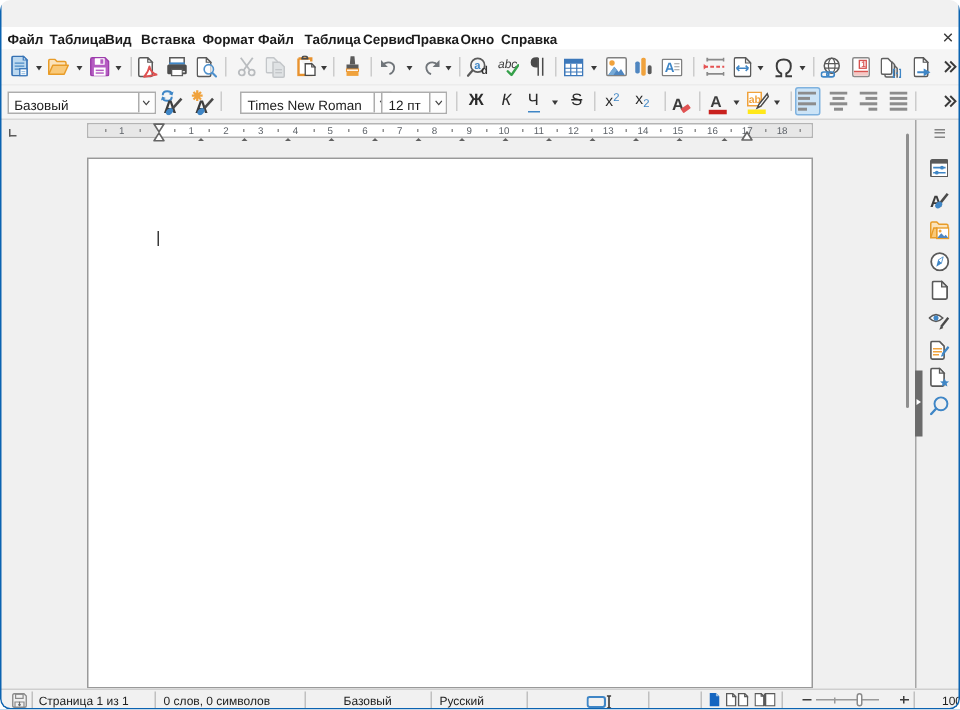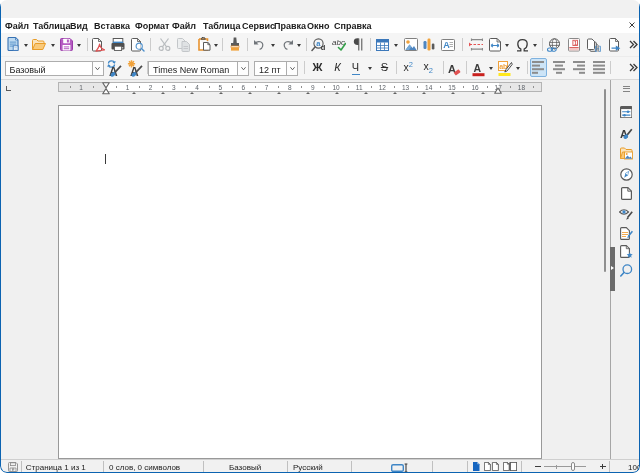--- a/index.html
+++ b/index.html
@@ -285,21 +285,21 @@
 
   <svg class="abs" style="left:126.5px;top:4px" width="16" height="17" viewBox="0 0 16 17">
     <g stroke="#f0a23c" stroke-width="1.5">
           <path d="M4.5 0.2 L4.5 7.4 M0.9 3.8 L8.1 3.8 M2 1.3 L7 6.3 M7 1.3 L2 6.3"></path>
         </g>
     <text x="3" y="15.5" font-family="Liberation Sans" font-size="12" font-weight="bold" fill="#3c3c3c">A</text>
     <path d="M15 5.8 L8.2 13.2" stroke="#4a4a4a" stroke-width="1.7"></path>
     <ellipse cx="7" cy="14.4" rx="2.7" ry="1.9" transform="rotate(-42 7 14.4)" fill="#3f86c6"></ellipse>
   </svg>
   <div class="vsep2" style="left:147px"></div>
-  <div class="combo" style="left:148px;width:101px">
+  <div class="combo" style="left:160px;width:101px">
         <span class="cbtxt">Times New Roman</span>
     <span class="cbarr">
           <svg class="chev" width="6" height="5" viewBox="0 0 6 5">
             <path d="M0.5 1 L3 4 L5.5 1" fill="none" stroke="#444" stroke-width="1"></path>
           </svg>
         </span>
       </div>
   <div class="combo" style="left:254px;width:44px">
         <span class="cbtxt">12 пт</span>
     <span class="cbarr">

